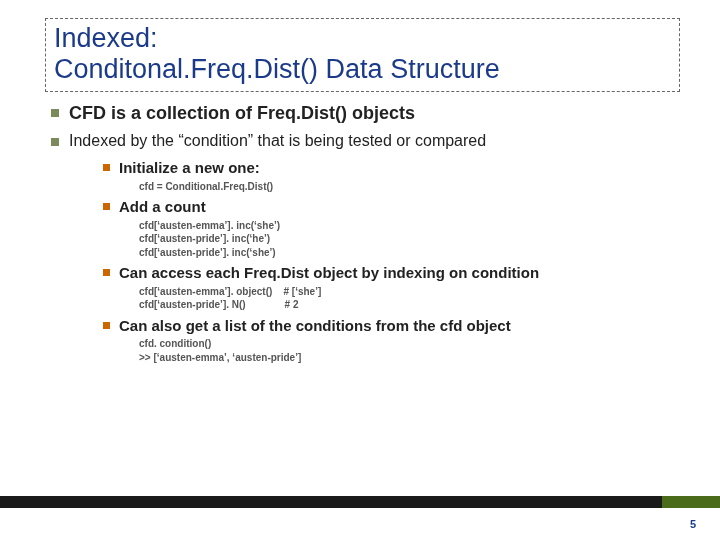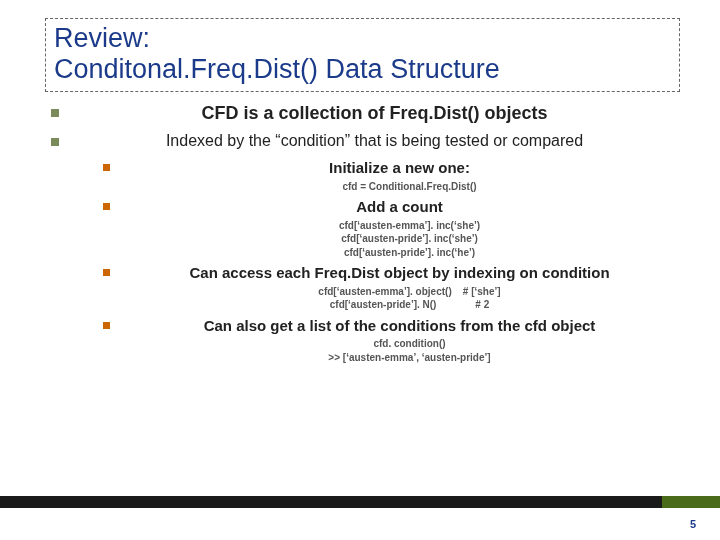--- a/index.html
+++ b/index.html
@@ -27,21 +27,20 @@
   }
   .bullets-level1 {
     list-style: none;
     padding-left: 6px;
   }
   .bullets-level1 > li {
     position: relative;
     padding-left: 18px;
     margin-bottom: 6px;
     color: #333;
-    text-align: center;
   }
   .bullets-level1 > li::before {
     content: "";
     position: absolute;
     left: 0;
     top: 7px;
     width: 8px;
     height: 8px;
     background: #7a8a5a;
   }
@@ -120,21 +119,21 @@
     font-weight: bold;
     color: #1b3a8a;
   }
 </style>
 </head>
 <body>
 
 <div class="slide">
 
   <div class="title-box">
-    <div class="title-line">Review:</div>
+    <div class="title-line">Indexed:</div>
     <div class="title-line">Conditonal.Freq.Dist() Data Structure</div>
   </div>
 
   <ul class="bullets-level1">
 
     <li>
       <span class="b1-strong">CFD is a collection of Freq.Dist() objects</span>
     </li>
 
     <li>
@@ -146,22 +145,22 @@
           <div class="b2-title">Initialize a new one:</div>
           <div class="code-block">
             <div class="code-line">cfd = Conditional.Freq.Dist()</div>
           </div>
         </li>
 
         <li>
           <div class="b2-title">Add a count</div>
           <div class="code-block">
             <div class="code-line">cfd[‘austen-emma’]. inc(‘she’)</div>
+            <div class="code-line">cfd[‘austen-pride’]. inc(‘he’)</div>
             <div class="code-line">cfd[‘austen-pride’]. inc(‘she’)</div>
-            <div class="code-line">cfd[‘austen-pride’]. inc(‘he’)</div>
           </div>
         </li>
 
         <li>
           <div class="b2-title">Can access each Freq.Dist object by indexing on condition</div>
           <div class="code-block">
             <div class="code-line">cfd[‘austen-emma’]. object()    # [‘she’]</div>
             <div class="code-line">cfd[‘austen-pride’]. N()              # 2</div>
           </div>
         </li>

